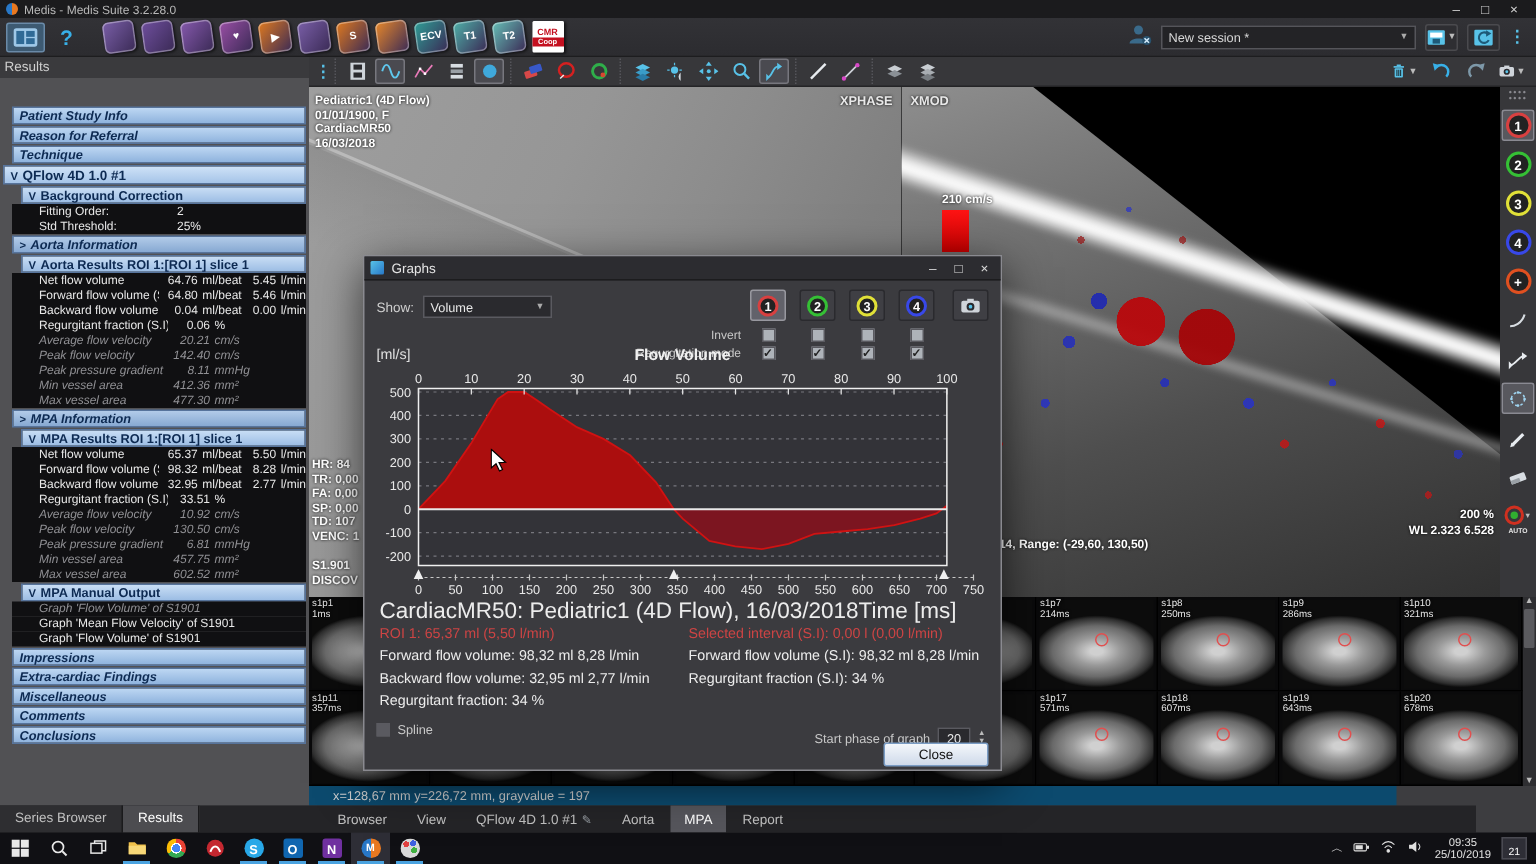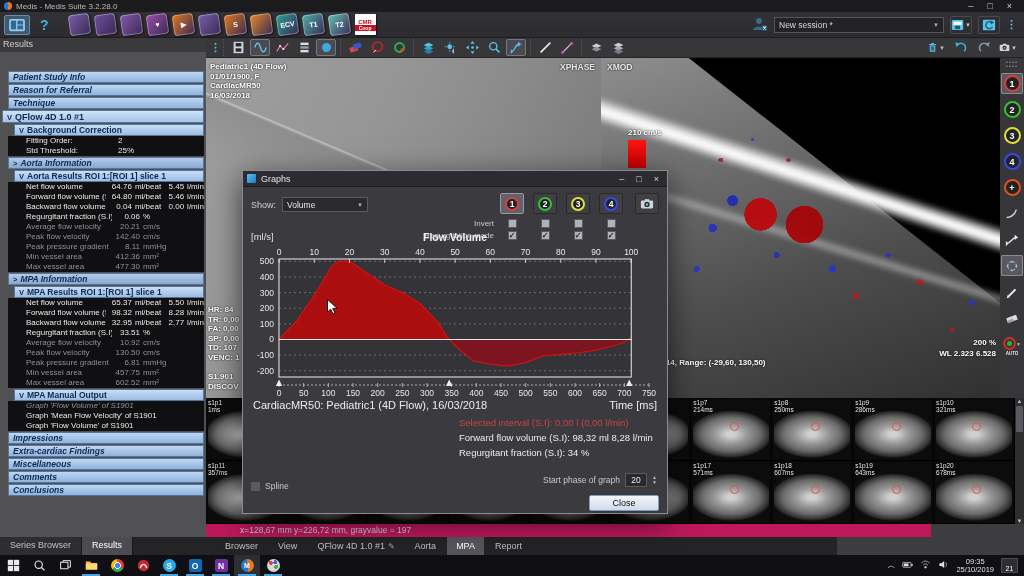--- a/index.html
+++ b/index.html
@@ -46,26 +46,26 @@
 .sbar.grp{font-style:normal;margin-left:14px;background:linear-gradient(180deg,#c9def5,#9cbde4)}
 .sbar.root{font-style:normal;margin-left:2px;height:13px;line-height:12px;font-size:9px;background:linear-gradient(180deg,#cfe2f7,#a5c4e8)}
 .sbar.sm{background:linear-gradient(180deg,#b2cbe9,#87a9d2)}
 .skv,.srow,.sgraph{height:10px;line-height:10px;background:#101012;color:#e8e8e8;font-size:8px;display:flex;margin:0 2px 0 8px}
 .skv .lbl{padding-left:18px;width:110px}
 .srow .lbl{padding-left:18px;width:104px;white-space:nowrap;overflow:hidden}
 .srow .v1{width:28px;text-align:right}
 .srow .u1{width:34px;padding-left:3px}
 .srow .v2{width:22px;text-align:right}
 .srow .u2{padding-left:3px}
-.srow.gray{color:#909094;}
+.srow.gray{color:#909094;font-style:italic}
 .sgraph{padding-left:18px}
 .sgraph.gray{color:#909094;font-style:italic}
 
 
-.tabband{position:absolute;left:0;top:537px;width:837px;height:18px;background:#242427;display:flex;align-items:center;font-size:9px}
+.tabband{position:absolute;left:0;top:537px;width:984px;height:18px;background:#242427;display:flex;align-items:center;font-size:9px}
 .sbtabs{width:206px;display:flex;height:100%}
 .sbtab{padding:3px 10px;color:#c0c0c0;background:#2e2e31;border-right:1px solid #1a1a1c}
 .sbtab.active{background:#4c4c50;color:#fff}
 .maintabs{display:flex;height:100%;padding-left:10px;gap:2px}
 .mtab{padding:3px 9px;color:#c0c0c0;display:flex;align-items:center;gap:3px}
 .mtab.active{background:#56565c;color:#fff}
 .mtab .pencil{color:#9aa0a6;font-size:8px}
 
 
 .vp-left{position:absolute;left:206px;top:58px;width:395px;height:340px;background:linear-gradient(115deg,#9e9e9e 0%,#969696 35%,#8c8c8c 55%,#808080 75%,#757575 100%);overflow:hidden}
@@ -115,47 +115,47 @@
 .fs-cells{flex:1;display:flex;flex-wrap:wrap}
 .cell{width:10%;height:63px;position:relative;background:#0a0a0b;border-right:1px solid #000;border-bottom:1px solid #000;overflow:hidden}
 .cell .img{position:absolute;left:2px;right:2px;top:2px;bottom:1px;background:
  radial-gradient(70% 52% at 50% 58%,#d0d0d0 0 8%,#9a9a9a 30%,#6a6a6a 55%,#2e2e2e 72%,#0c0c0c 78%);}
 .cell .img:after{content:"";position:absolute;left:48%;top:38%;width:7px;height:7px;border:1px solid #e05050;border-radius:50%}
 .cell .lab{position:absolute;left:2px;top:1px;color:#e8e8e8;font-size:6.5px;line-height:7px;z-index:2;text-shadow:0 0 2px #000}
 .fs-scroll{width:9px;background:#2e2e31;display:flex;flex-direction:column;align-items:center;font-size:6px;color:#bbb}
 .fs-thumb{width:7px;height:26px;background:#5a5a5e;margin-top:2px;border-radius:1px}
 
 
-.statusbar{position:absolute;left:206px;top:524px;width:725px;height:13px;background:#be185d;color:#cfcfcf;font-size:8.5px;padding-left:34px;line-height:13px}
+.statusbar{position:absolute;left:206px;top:524px;width:725px;height:13px;background:#0c4a6e;color:#cfcfcf;font-size:8.5px;padding-left:16px;line-height:13px}
 .dialog{position:absolute;left:242px;top:170px;width:426px;height:344px;background:#3b3b3f;border:1px solid #8a8a90;box-shadow:0 8px 28px rgba(0,0,0,.65);z-index:10}
 .dlg-title{height:16px;background:#2c2c30;border-bottom:1px solid #1c1c1e;display:flex;align-items:center;padding:0 4px;font-size:9px;color:#e4e4e4}
 .dlg-title .gicon{width:9px;height:9px;background:linear-gradient(135deg,#58c2e8,#2878c8);border-radius:1px;margin-right:5px}
 .dlg-ctrl{margin-left:auto;display:flex;gap:12px;color:#d8d8d8;font-size:9px;padding-right:4px}
 .show-row{position:absolute;left:8px;top:26px;display:flex;align-items:center;gap:6px;color:#cfcfcf;font-size:9px}
 .select{width:86px;height:15px;background:#2a2a2e;border:1px solid #5a5a60;color:#e8e8e8;display:flex;align-items:center;padding:0 4px;font-size:8.5px}
 .select .arr{margin-left:auto;font-size:6px;color:#aaa}
 .roi-row{position:absolute;top:22px;right:44px;display:flex;gap:9px}
 .roi-btn{width:24px;height:21px;background:#3f3f44;border:1px solid #2a2a2e;border-radius:2px;display:flex;align-items:center;justify-content:center}
 .roi-btn.active{background:#62626a;border-color:#98989f}
 .roi-btn .ring{width:14px;height:14px;font-size:8.5px;border-width:2px}
 .cam-btn{position:absolute;top:22px;right:8px;width:24px;height:21px;background:#3f3f44;border:1px solid #2a2a2e;border-radius:2px;display:flex;align-items:center;justify-content:center}
 .cam-btn svg{width:14px;height:14px}
 .chkrow{position:absolute;right:44px;display:flex;align-items:center;font-size:8px;color:#c8c8c8}
 .chkrow .cells{display:flex;gap:9px;margin-left:6px}
 .chkrow .cc{width:24px;display:flex;justify-content:center}
 .cb{width:9px;height:9px;background:#aeb3b9;border:1px solid #5a5a60;font-size:8px;line-height:8px;text-align:center;color:#222;font-weight:bold}
 .chart-head{position:absolute;left:0;top:60px;width:100%;text-align:center;font-weight:bold;font-size:10.5px;color:#f0f0f0}
 .yunit{position:absolute;left:8px;top:60px;font-size:9.5px;color:#e0e0e0}
 #chartbox{position:absolute;left:2px;top:74px;width:420px;height:152px}
-.cap-row{position:absolute;left:10px;right:10px;top:228px;display:flex;justify-content:space-between;font-size:11px;color:#ececec}
+.cap-row{position:absolute;left:10px;right:10px;top:228px;display:flex;justify-content:flex-start;font-size:15px;color:#ececec}
 .stats{position:absolute;top:244px;font-size:9.5px;line-height:15px;color:#ececec}
 .stats .hdr{color:#cc4444}
 .stats.l{left:10px}.stats.r{left:216px}
 .spline-row{position:absolute;left:8px;top:310px;display:flex;align-items:center;gap:5px;font-size:8.5px;color:#c8c8c8}
-.startphase{position:absolute;right:10px;top:302px;display:flex;align-items:center;gap:5px;font-size:8.5px;color:#c8c8c8}
+.startphase{position:absolute;right:10px;top:314px;display:flex;align-items:center;gap:5px;font-size:8.5px;color:#c8c8c8}
 .spinbox{width:22px;height:14px;background:#2a2a2e;border:1px solid #5a5a60;color:#e8e8e8;font-size:8.5px;text-align:center;line-height:13px}
 .spin-arrows{display:flex;flex-direction:column;font-size:5px;color:#bbb;line-height:5px}
 .close-btn{position:absolute;right:8px;top:324px;width:70px;height:16px;background:linear-gradient(#f4f7fb,#cfdaea);border:1px solid #7a9cc4;border-radius:2px;color:#111;font-size:9px;text-align:center;line-height:14px}
 .cursor-arrow{position:absolute;left:84px;top:128px;z-index:5}
 
 
 .taskbar{position:absolute;left:0;top:555px;width:1024px;height:21px;background:#101014;display:flex;align-items:center}
 .tb-apps{display:flex;align-items:center;height:100%}
 .tapp{width:26px;height:21px;display:flex;align-items:center;justify-content:center;position:relative}
 .tapp svg{width:13px;height:13px}
@@ -962,20 +962,28 @@
       <svg width="11" height="16" viewBox="0 0 11 16">
           <path d="M0.5 0.5 L0.5 13 L3.7 10.2 L6 15 L8 14 L5.7 9.4 L10 9.2 Z" fill="#fff" stroke="#000" stroke-width="0.8"></path>
         </svg>
     </div>
 
     <div class="cap-row">
       <span>CardiacMR50: Pediatric1 (4D Flow), 16/03/2018</span>
       <span>Time [ms]</span>
     </div>
 
+    <div class="stats l">
+      <div class="hdr">ROI 1: 65,37 ml (5,50 l/min)</div>
+      <div id="lstats">
+          <div>Forward flow volume: 98,32 ml   8,28 l/min</div>
+          <div>Backward flow volume: 32,95 ml   2,77 l/min</div>
+          <div>Regurgitant fraction: 34 %</div>
+        </div>
+    </div>
     <div class="stats r">
       <div class="hdr">Selected interval (S.I): 0,00 l (0,00 l/min)</div>
       <div id="rstats">
           <div>Forward flow volume (S.I): 98,32 ml   8,28 l/min</div>
           <div>Regurgitant fraction (S.I): 34 %</div>
         </div>
     </div>
 
     <div class="spline-row">
       <span class="cb" style="background:#5a5a60"></span>

